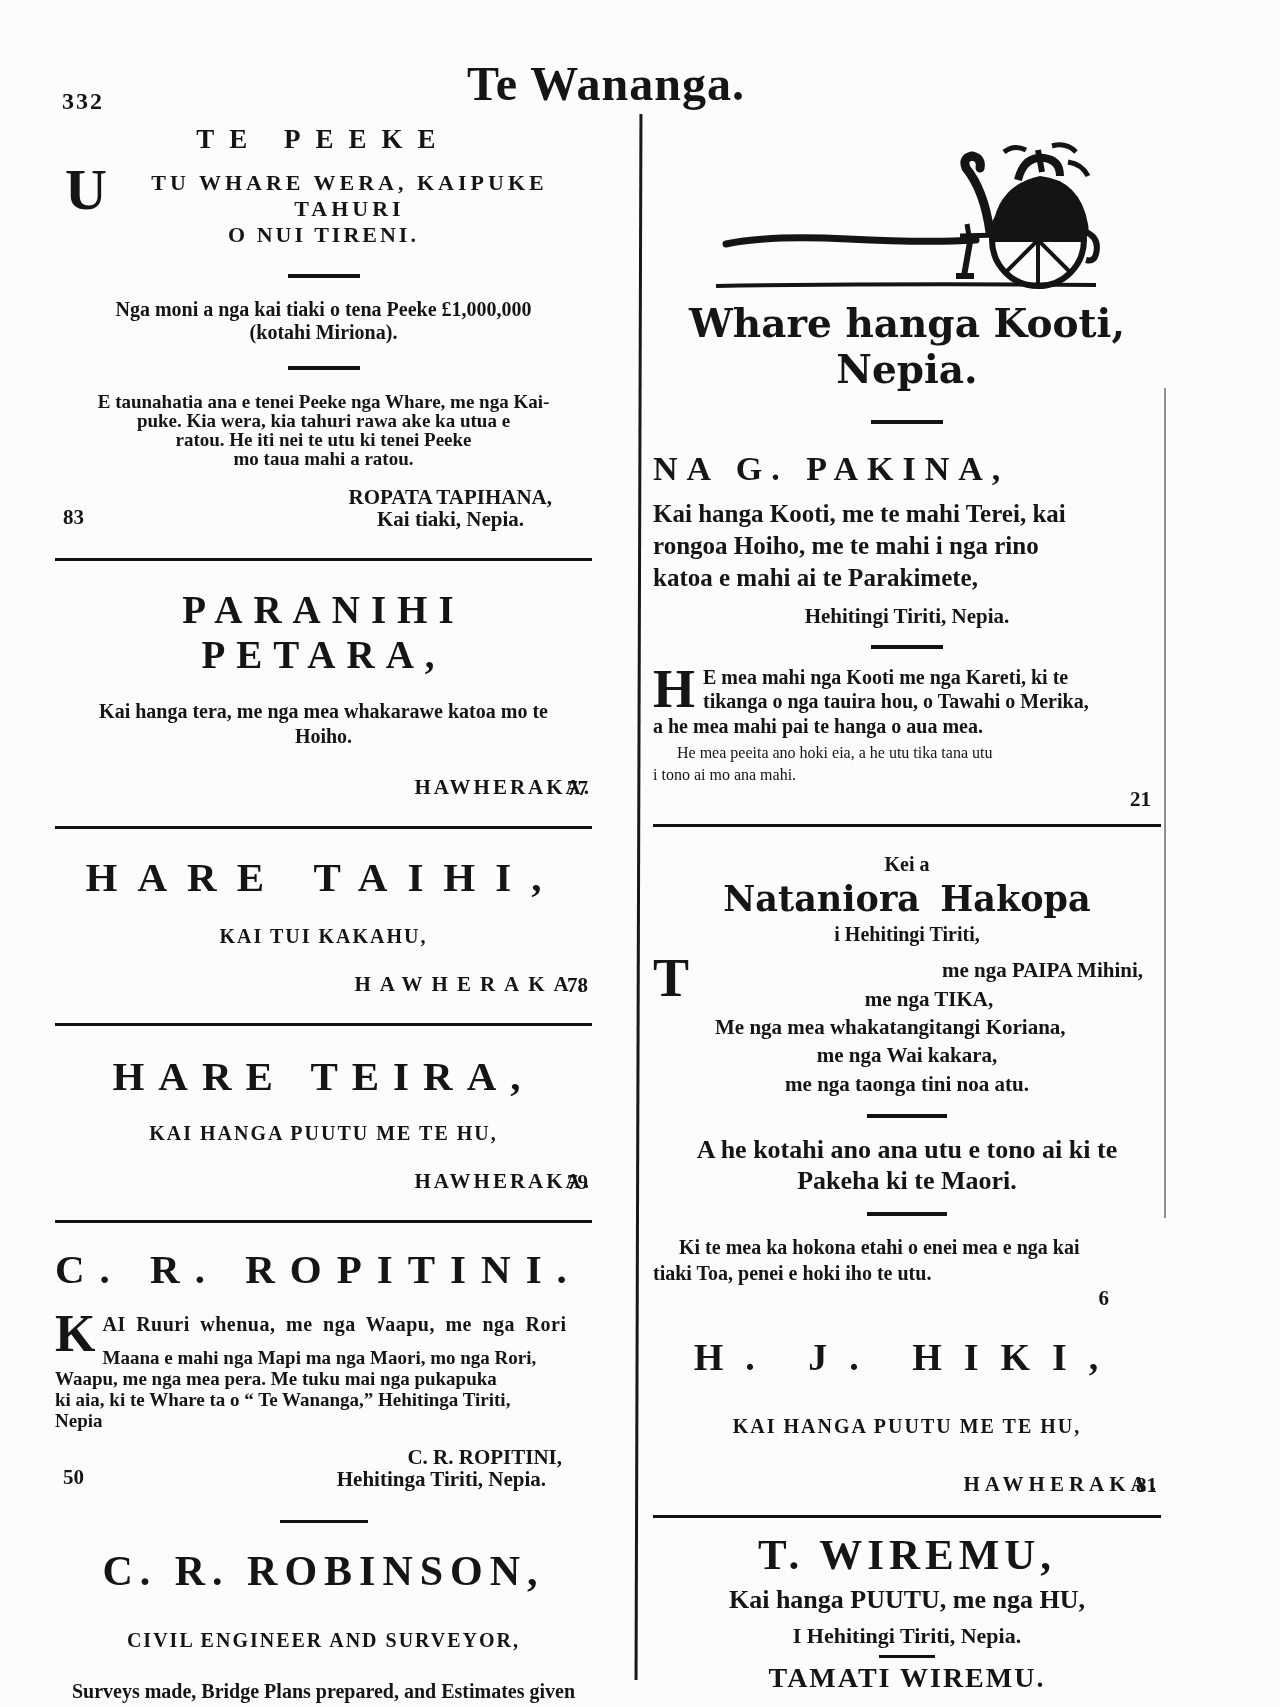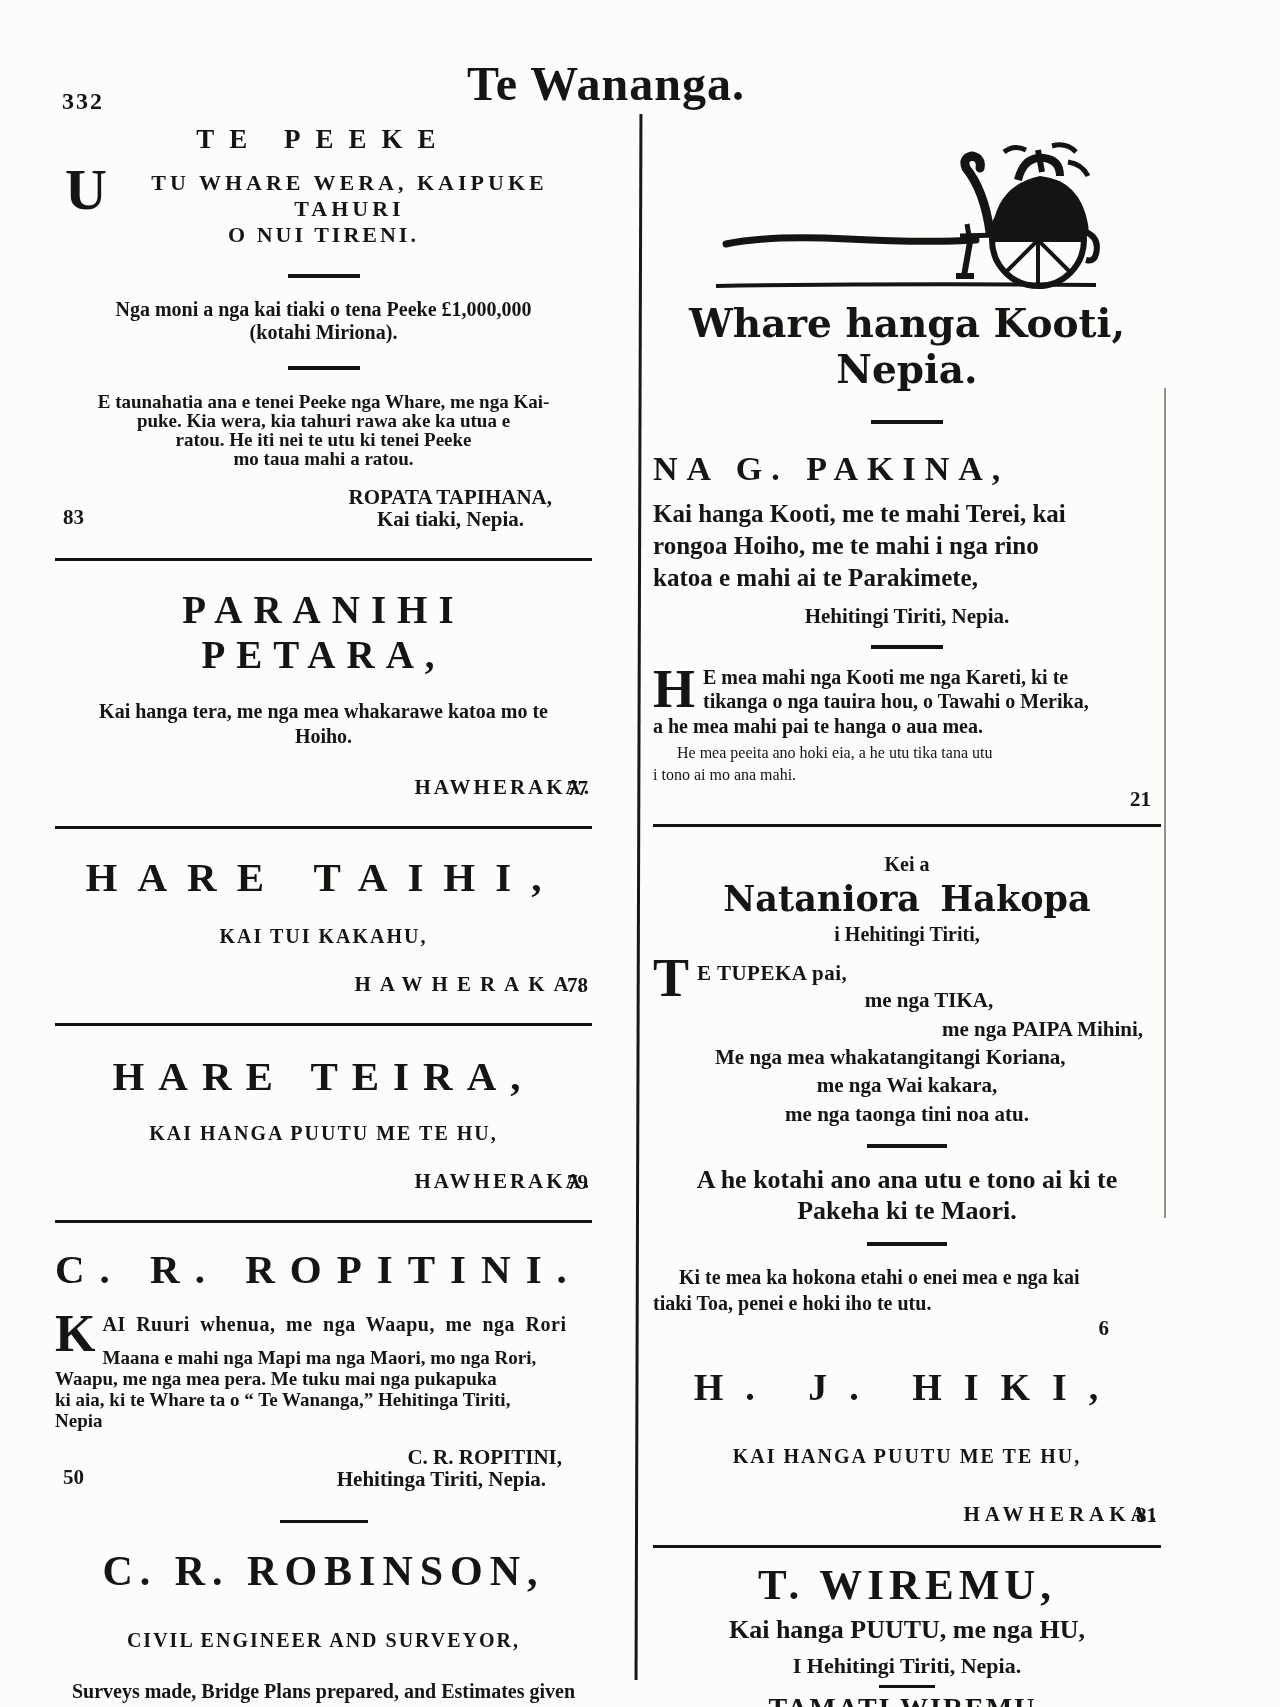--- a/index.html
+++ b/index.html
@@ -275,23 +275,22 @@
       <div class="pk-num">21</div>
       <hr class="rule-full pk-end-rule">
     </section>
 
     <section>
       <div class="nh-kicker">Kei a</div>
       <div class="nh-title">Nataniora  Hakopa</div>
       <div class="nh-sub">i Hehitingi  Tiriti,</div>
       <div class="nh-para">
         <span class="dc dc-t">T</span>
-        <div class="nh-l1">E  TUPEKA pai,</div>
+        <div class="stagger st-1">me nga PAIPA Mihini,</div>
         <div class="stagger st-0">me nga TIKA,</div>
-        <div class="stagger st-1">me nga PAIPA Mihini,</div>
         <div class="stagger st-2">Me nga mea whakatangitangi  Koriana,</div>
         <div class="stagger st-3">me nga Wai kakara,</div>
         <div class="stagger st-4">me nga taonga tini noa atu.</div>
       </div>
       <div class="rule-short nh-rule1"></div>
       <div class="nh-note lines">A he kotahi ano ana utu  e  tono  ai  ki  te
 Pakeha ki te Maori.</div>
       <div class="rule-short nh-rule2"></div>
       <div class="nh-foot lines">Ki te mea ka hokona etahi o enei mea e nga kai
 tiaki Toa, penei e hoki iho te utu.</div>

